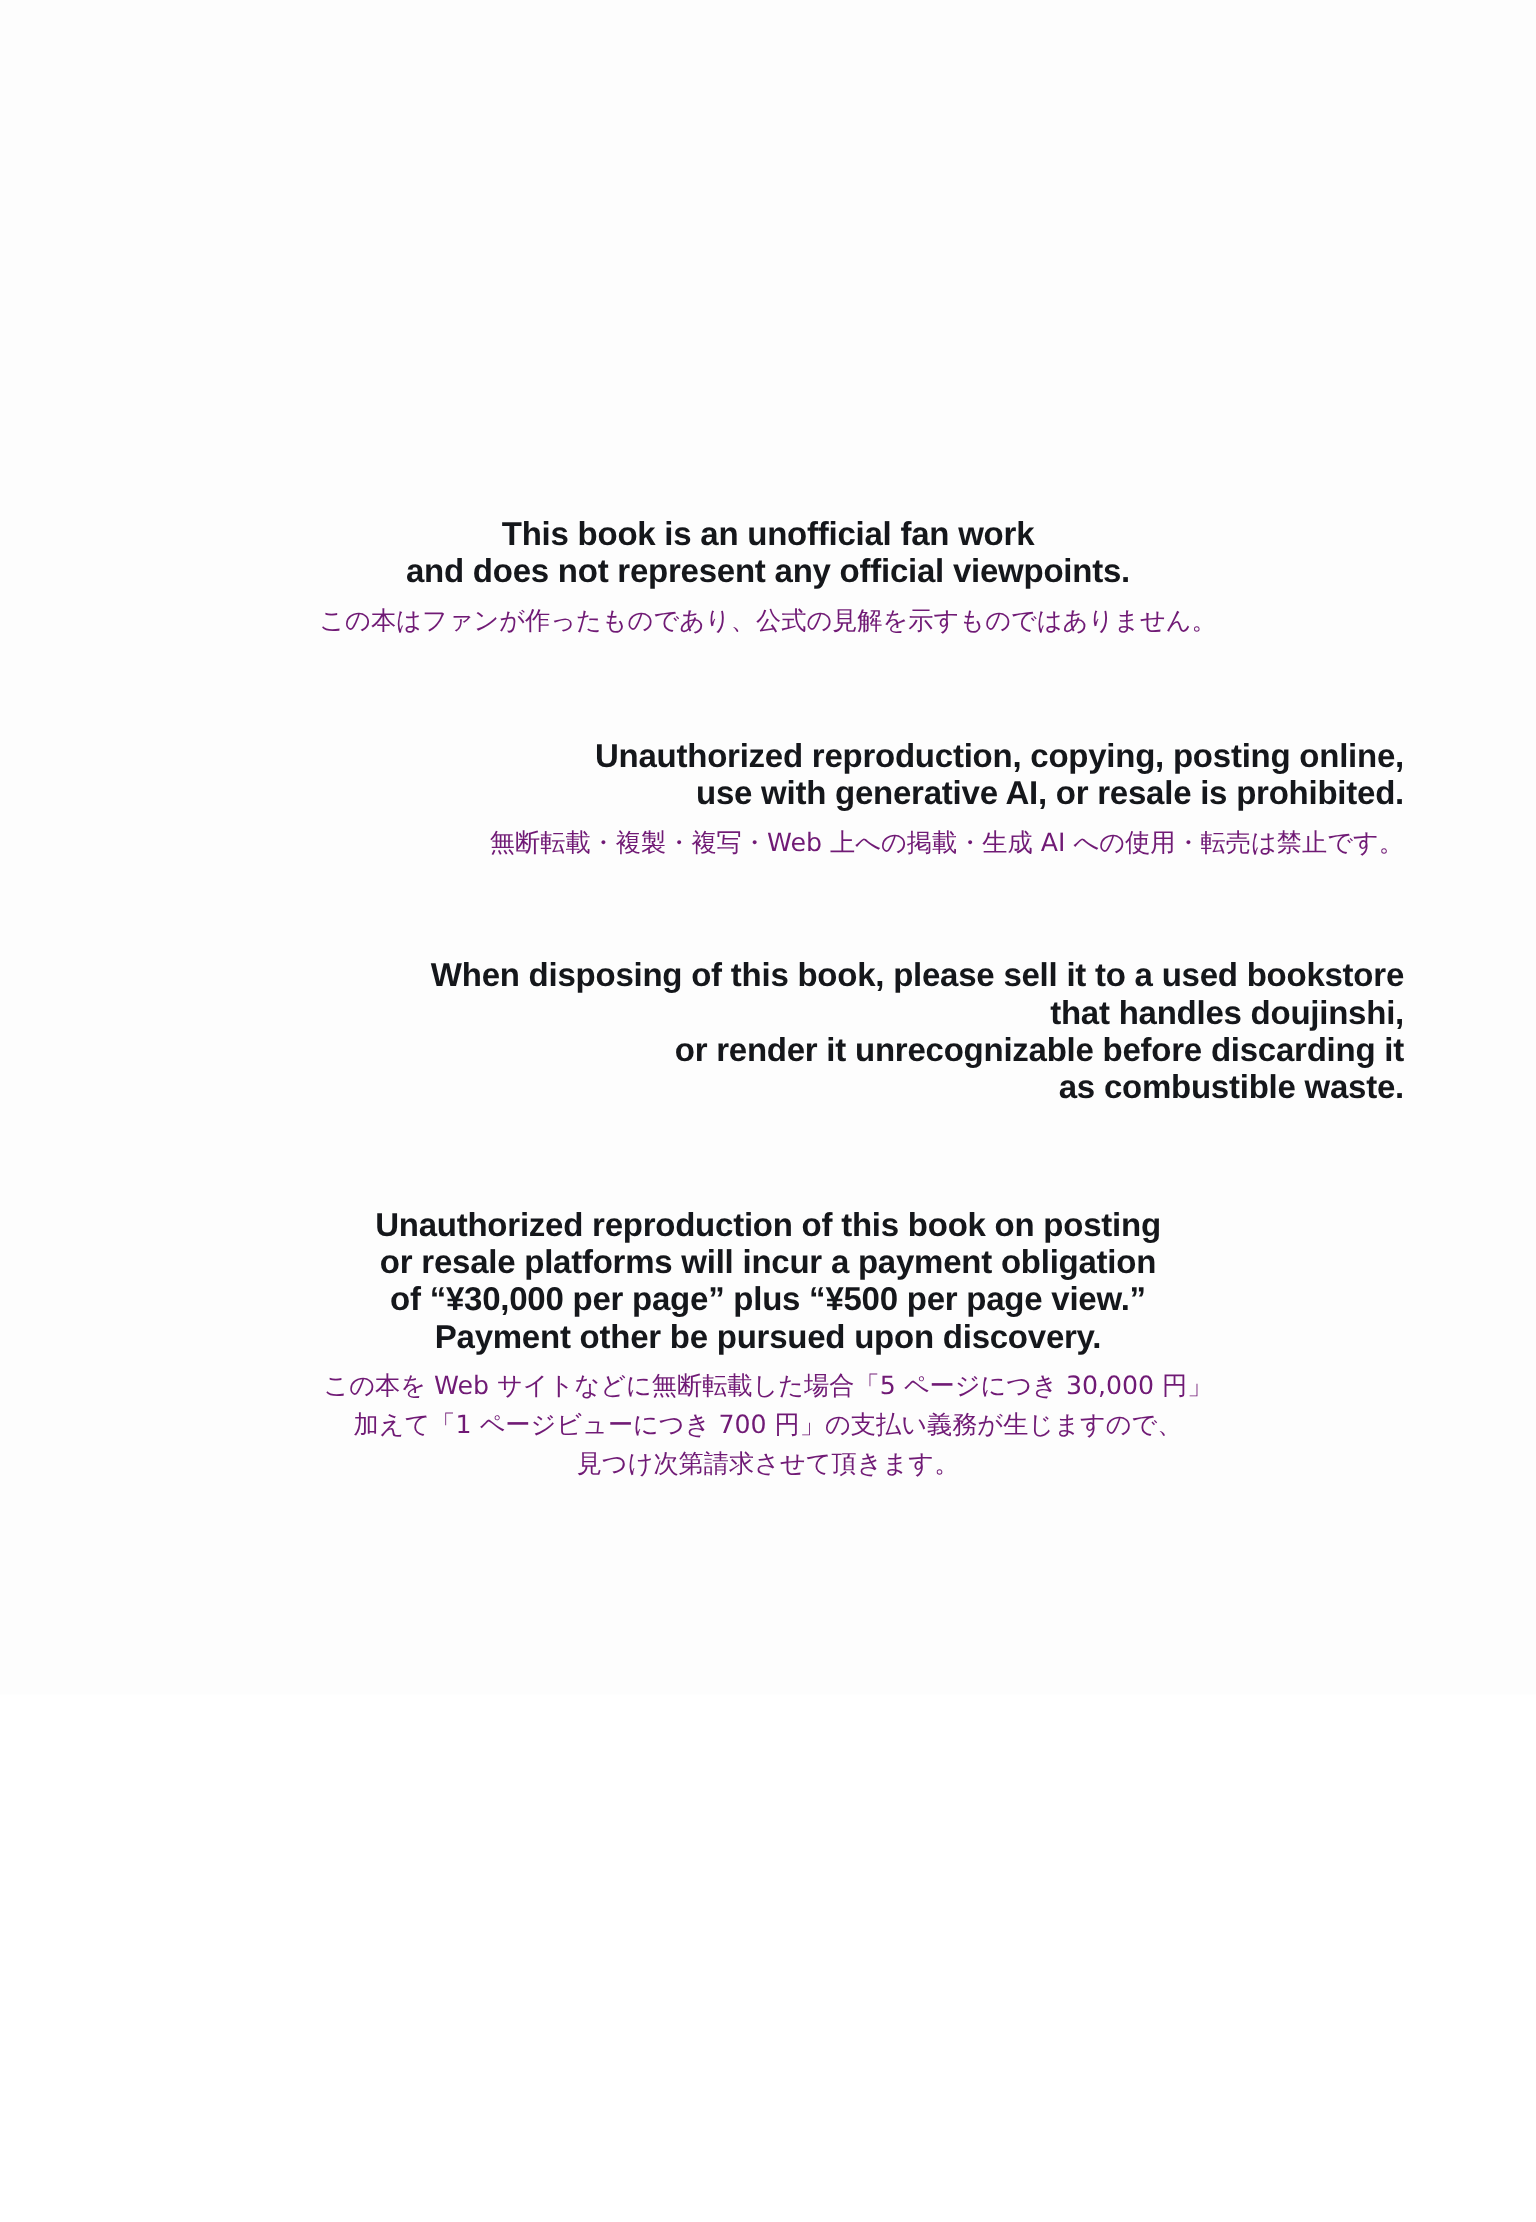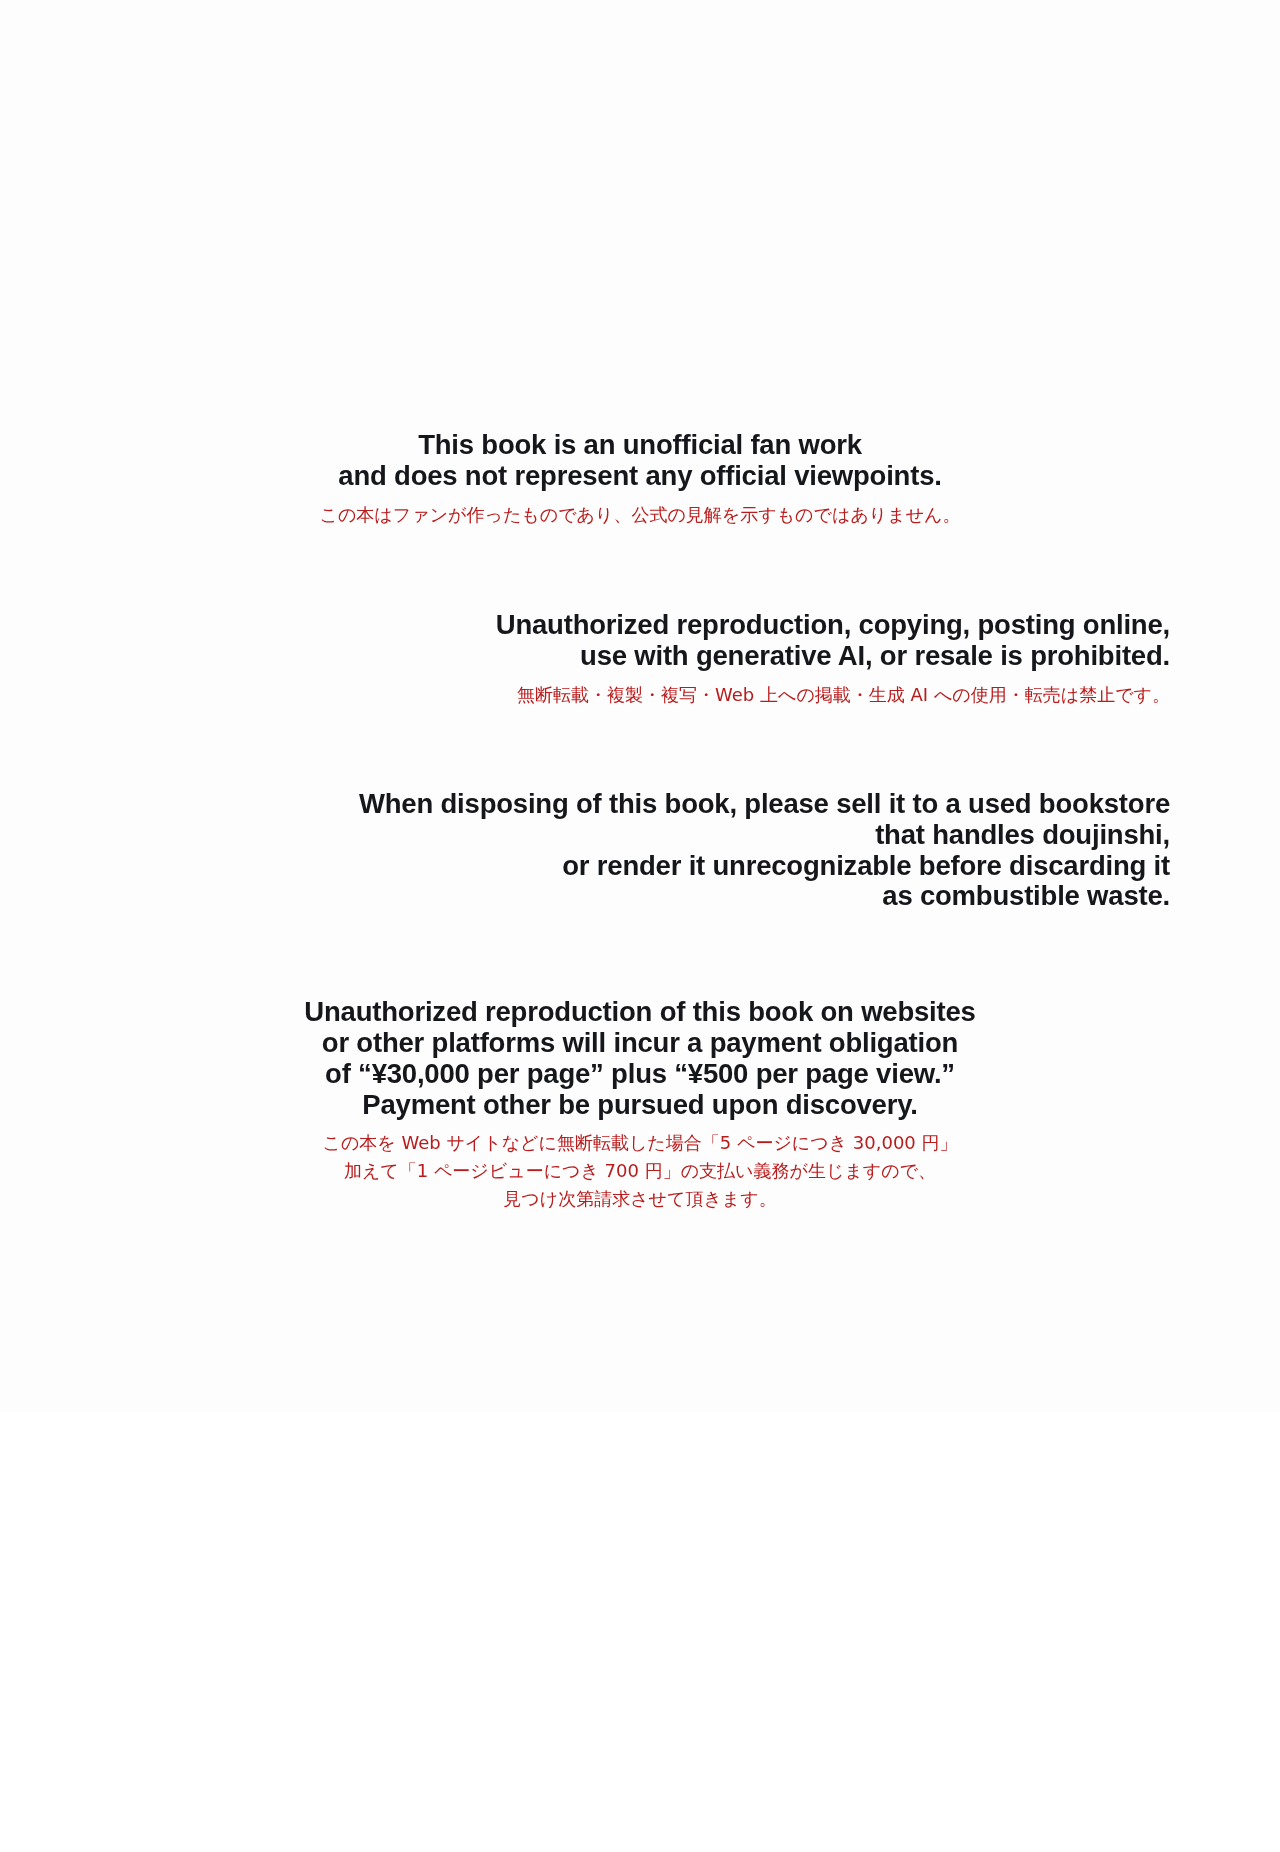--- a/index.html
+++ b/index.html
@@ -42,23 +42,23 @@
     font-family: "Liberation Sans", sans-serif;
     font-weight: bold;
     font-size: 27.5px;
     line-height: 1.12;
     letter-spacing: -0.2px;
     color: #15171b;
     white-space: nowrap;
   }
   .jp-line {
     font-family: "DejaVu Sans", "Liberation Sans", sans-serif;
-    font-size: 18px;
+    font-size: 21px;
     line-height: 1.55;
-    color: #b91c1c;
+    color: #701a75;
     white-space: nowrap;
   }
   .en-group {
     margin-bottom: 9px;
   }
   .block-1 { margin-bottom: 82px; }
   .block-2 { margin-bottom: 80px; text-align: right; }
   .block-3 { margin-bottom: 76px; text-align: right; }
 </style>
 </head>
@@ -91,22 +91,22 @@
       <div class="en-group">
         <div class="en-line">When disposing of this book, please sell it to a used bookstore</div>
         <div class="en-line">that handles doujinshi,</div>
         <div class="en-line">or render it unrecognizable before discarding it</div>
         <div class="en-line">as combustible waste.</div>
       </div>
     </div>
 
     <div class="notice-block">
       <div class="en-group">
-        <div class="en-line">Unauthorized reproduction of this book on websites</div>
-        <div class="en-line">or other platforms will incur a payment obligation</div>
+        <div class="en-line">Unauthorized reproduction of this book on posting</div>
+        <div class="en-line">or resale platforms will incur a payment obligation</div>
         <div class="en-line">of “¥30,000 per page” plus “¥500 per page view.”</div>
         <div class="en-line">Payment other be pursued upon discovery.</div>
       </div>
       <div class="jp-group">
         <div class="jp-line">この本を Web サイトなどに無断転載した場合「5 ページにつき 30,000 円」</div>
         <div class="jp-line">加えて「1 ページビューにつき 700 円」の支払い義務が生じますので、</div>
         <div class="jp-line">見つけ次第請求させて頂きます。</div>
       </div>
     </div>
 

